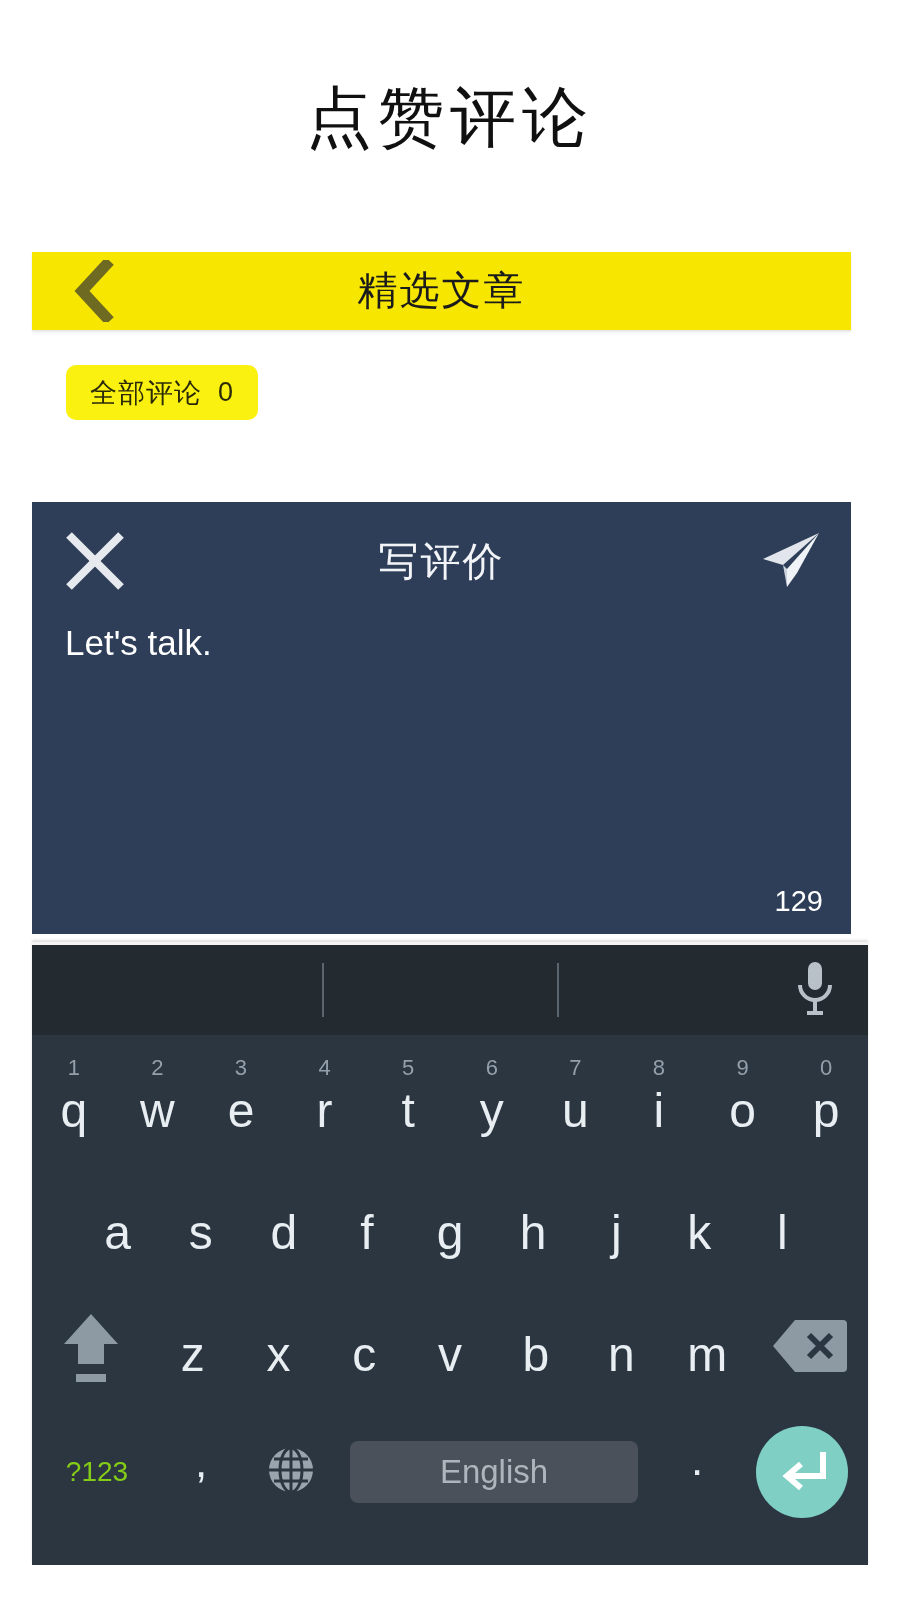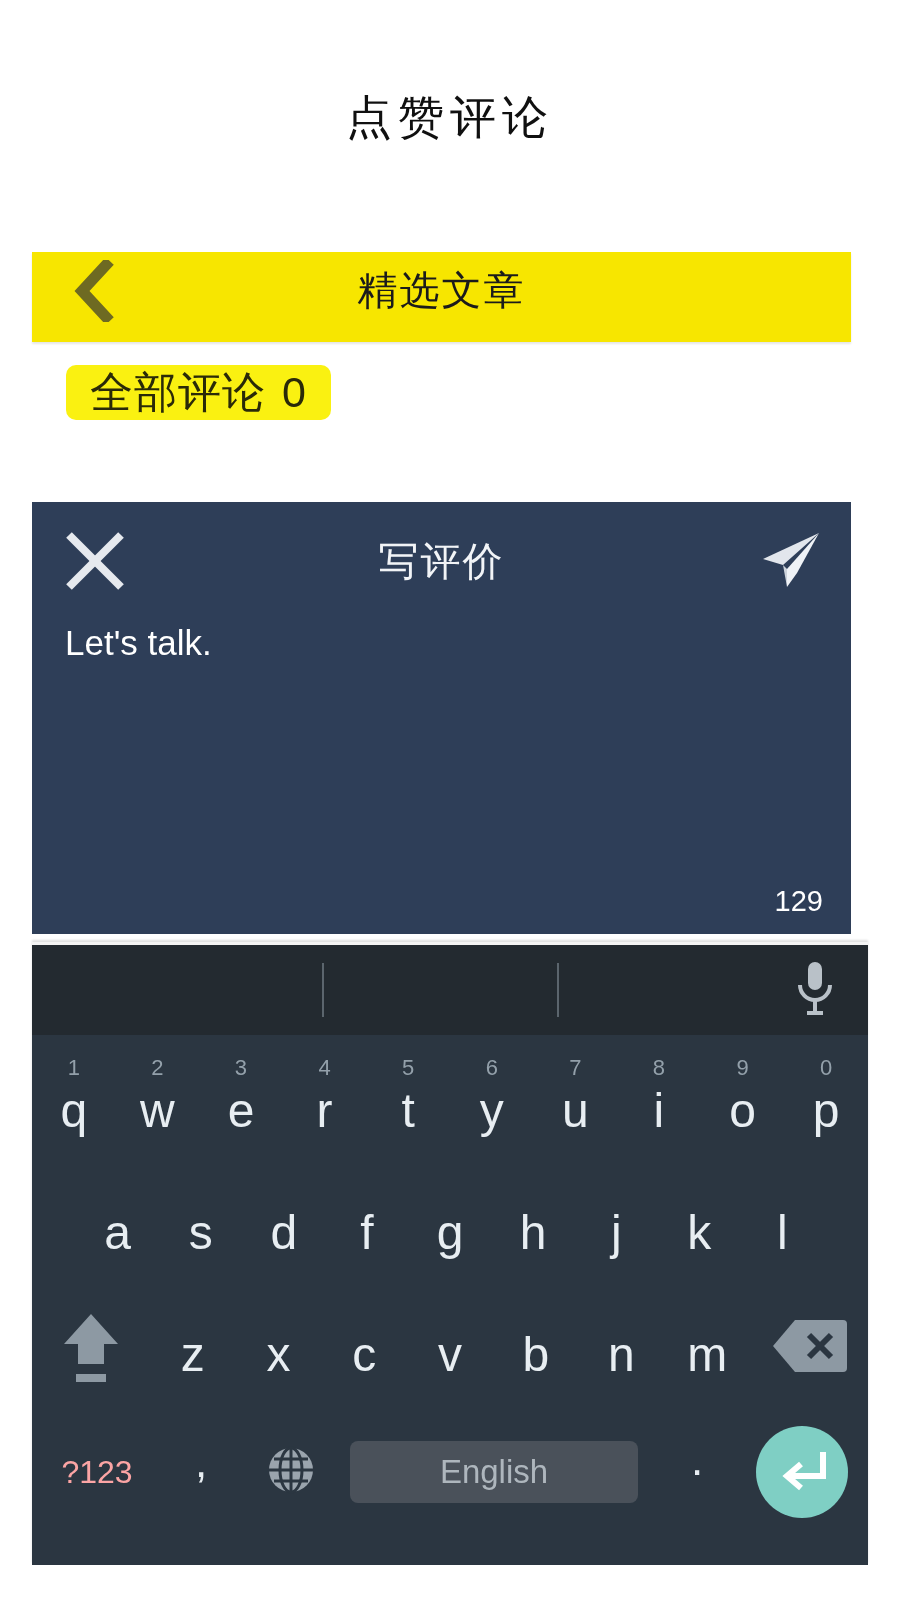--- a/index.html
+++ b/index.html
@@ -17,34 +17,34 @@
   }
 
   
   #page-title {
     position: absolute;
     top: 78px;
     left: 0;
     width: 900px;
     text-align: center;
     font-family: "Liberation Serif", "DejaVu Serif", serif;
-    font-size: 46px;
+    font-size: 66px;
     line-height: 80px;
     letter-spacing: 6px;
     color: #101010;
     font-weight: 400;
   }
 
   
   #nav-bar {
     position: absolute;
     left: 32px;
     top: 252px;
     width: 819px;
-    height: 90px;
+    height: 78px;
     background: #f7e600;
     box-shadow: 0 2px 2px rgba(0,0,0,0.10);
   }
   #nav-back {
     position: absolute;
     left: 22px;
     top: 0;
     width: 80px;
     height: 77px;
     display: flex;
@@ -69,21 +69,21 @@
   #comment-count-badge {
     position: absolute;
     left: 66px;
     top: 365px;
     height: 55px;
     padding: 0 24px;
     border-radius: 10px;
     background: #faf111;
     display: flex;
     align-items: center;
-    font-size: 43px;
+    font-size: 27px;
     color: #2a2a08;
     letter-spacing: 1px;
   }
   #comment-count-badge .cc-label { margin-right: 16px; }
 
   
   #composer {
     position: absolute;
     left: 32px;
     top: 502px;
@@ -236,22 +236,22 @@
     display: flex;
     align-items: center;
     height: 130px;
     padding: 0 6px;
   }
   #kb-sym {
     flex: 0 0 118px;
     display: flex;
     align-items: center;
     justify-content: center;
-    color: #fca5a5;
-    font-size: 32px;
+    color: #84cc16;
+    font-size: 28px;
     font-weight: 300;
   }
   #kb-comma {
     flex: 0 0 90px;
     display: flex;
     align-items: flex-start;
     justify-content: center;
     color: #e8eef2;
     font-size: 44px;
     padding-bottom: 20px;

